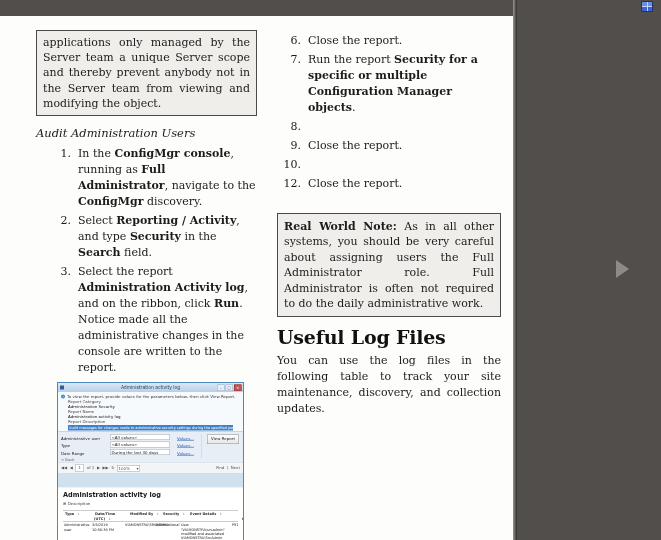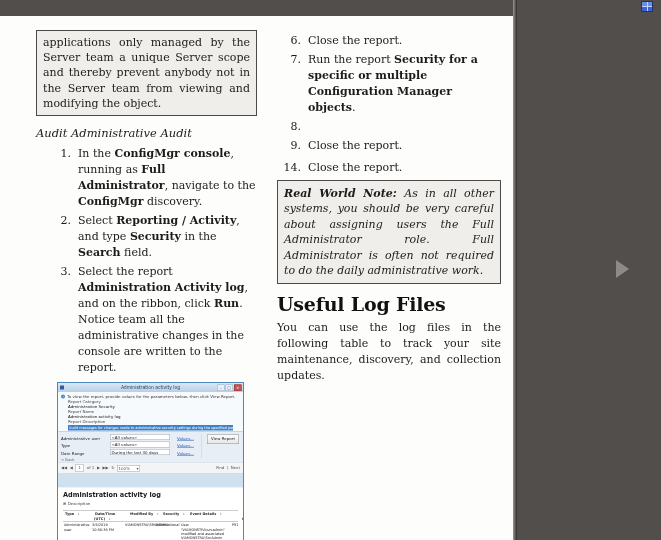--- a/index.html
+++ b/index.html
@@ -21,21 +21,21 @@
   .italic-heading{font-style:italic;margin-top:9px;font-size:11.5px;}
   .steps{margin-top:5px;}
   .step{display:flex;margin-bottom:3px;}
   .num{flex:none;text-align:right;padding-right:7px;}
   .col-left .num{width:35px;}
   .col-right .num{width:24px;}
   .stext{flex:1;}
   .continuation{margin-left:31px;}
 
   .rw-note{border:1px solid #4a4a4a;background:#efeeeb;padding:5px 6px;text-align:justify;
-           font-size:11px;line-height:15.4px;margin-top:4px;font-style:italic;}
+           font-size:11px;line-height:15.4px;margin-top:21px;}
   .h-big{font-weight:bold;font-size:19px;line-height:22px;margin-top:9px;letter-spacing:-.2px;color:#111;}
   .intro{margin-top:5px;text-align:justify;}
 
   
   .shot{position:relative;width:187px;height:172px;margin:6px 0 0 21px;overflow:hidden;}
   .shot-inner{position:absolute;left:0;top:0;width:374px;height:344px;
               transform:scale(.5);transform-origin:0 0;
               font-family:"DejaVu Sans",sans-serif;}
   .win{position:absolute;inset:0;border:2px solid #4e86c0;background:#dce9f5;box-sizing:border-box;}
   .win-title{height:18px;background:linear-gradient(#dbe8f4,#b9cfe6);position:relative;
@@ -100,34 +100,34 @@
   b{font-weight:bold;}
 </style>
 </head>
 <body>
 
 <div class="page">
 
   <div class="col col-left">
     <div class="note-box">applications only managed by the Server team a unique Server scope and thereby prevent anybody not in the Server team from viewing and modifying the object.</div>
 
-    <div class="italic-heading">Audit Administrative Audit</div>
+    <div class="italic-heading">Audit Administration Users</div>
 
     <div class="steps">
       <div class="step">
         <span class="num">1.</span>
         <span class="stext"><span>In the </span><b>ConfigMgr console</b><span>, running as </span><b>Full Administrator</b><span>, navigate to the </span><b>ConfigMgr</b><span> discovery.</span></span>
       </div>
       <div class="step">
         <span class="num">2.</span>
         <span class="stext"><span>Select </span><b>Reporting / Activity</b><span>, and type </span><b>Security</b><span> in the </span><b>Search</b><span> field.</span></span>
       </div>
       <div class="step">
         <span class="num">3.</span>
-        <span class="stext"><span>Select the report </span><b>Administration Activity log</b><span>, and on the ribbon, click </span><b>Run</b><span>. Notice team all the administrative changes in the console are written to the report.</span></span>
+        <span class="stext"><span>Select the report </span><b>Administration Activity log</b><span>, and on the ribbon, click </span><b>Run</b><span>. Notice made all the administrative changes in the console are written to the report.</span></span>
       </div>
     </div>
 
     <div class="shot">
       <div class="shot-inner">
         <div class="win">
           <div class="win-title">
             <span class="tico"></span>
             <span>Administration activity log</span>
             <span class="win-btns">
@@ -231,23 +231,24 @@
         <span class="stext"><span>Run the report </span><b>Security for a specific or multiple Configuration Manager objects</b><span>.</span></span>
       </div>
       <div class="step">
         <span class="num">8.</span>
       </div>
       <div class="step">
         <span class="num">9.</span>
         <span class="stext"><span>Close the report.</span></span>
       </div>
       <div class="step">
-      </div>
-      <div class="step">
-        <span class="num">14.</span>
+        <span class="num">10.</span>
+      </div>
+      <div class="step">
+        <span class="num">12.</span>
         <span class="stext"><span>Close the report.</span></span>
       </div>
     </div>
 
     <div class="rw-note"><span></span><b>Real World Note:</b><span> As in all other systems, you should be very careful about assigning users the Full Administrator role. Full Administrator is often not required to do the daily administrative work.</span></div>
 
     <div class="h-big">Useful Log Files</div>
 
     <div class="intro">You can use the log files in the following table to track your site maintenance, discovery, and collection updates.</div>
 

